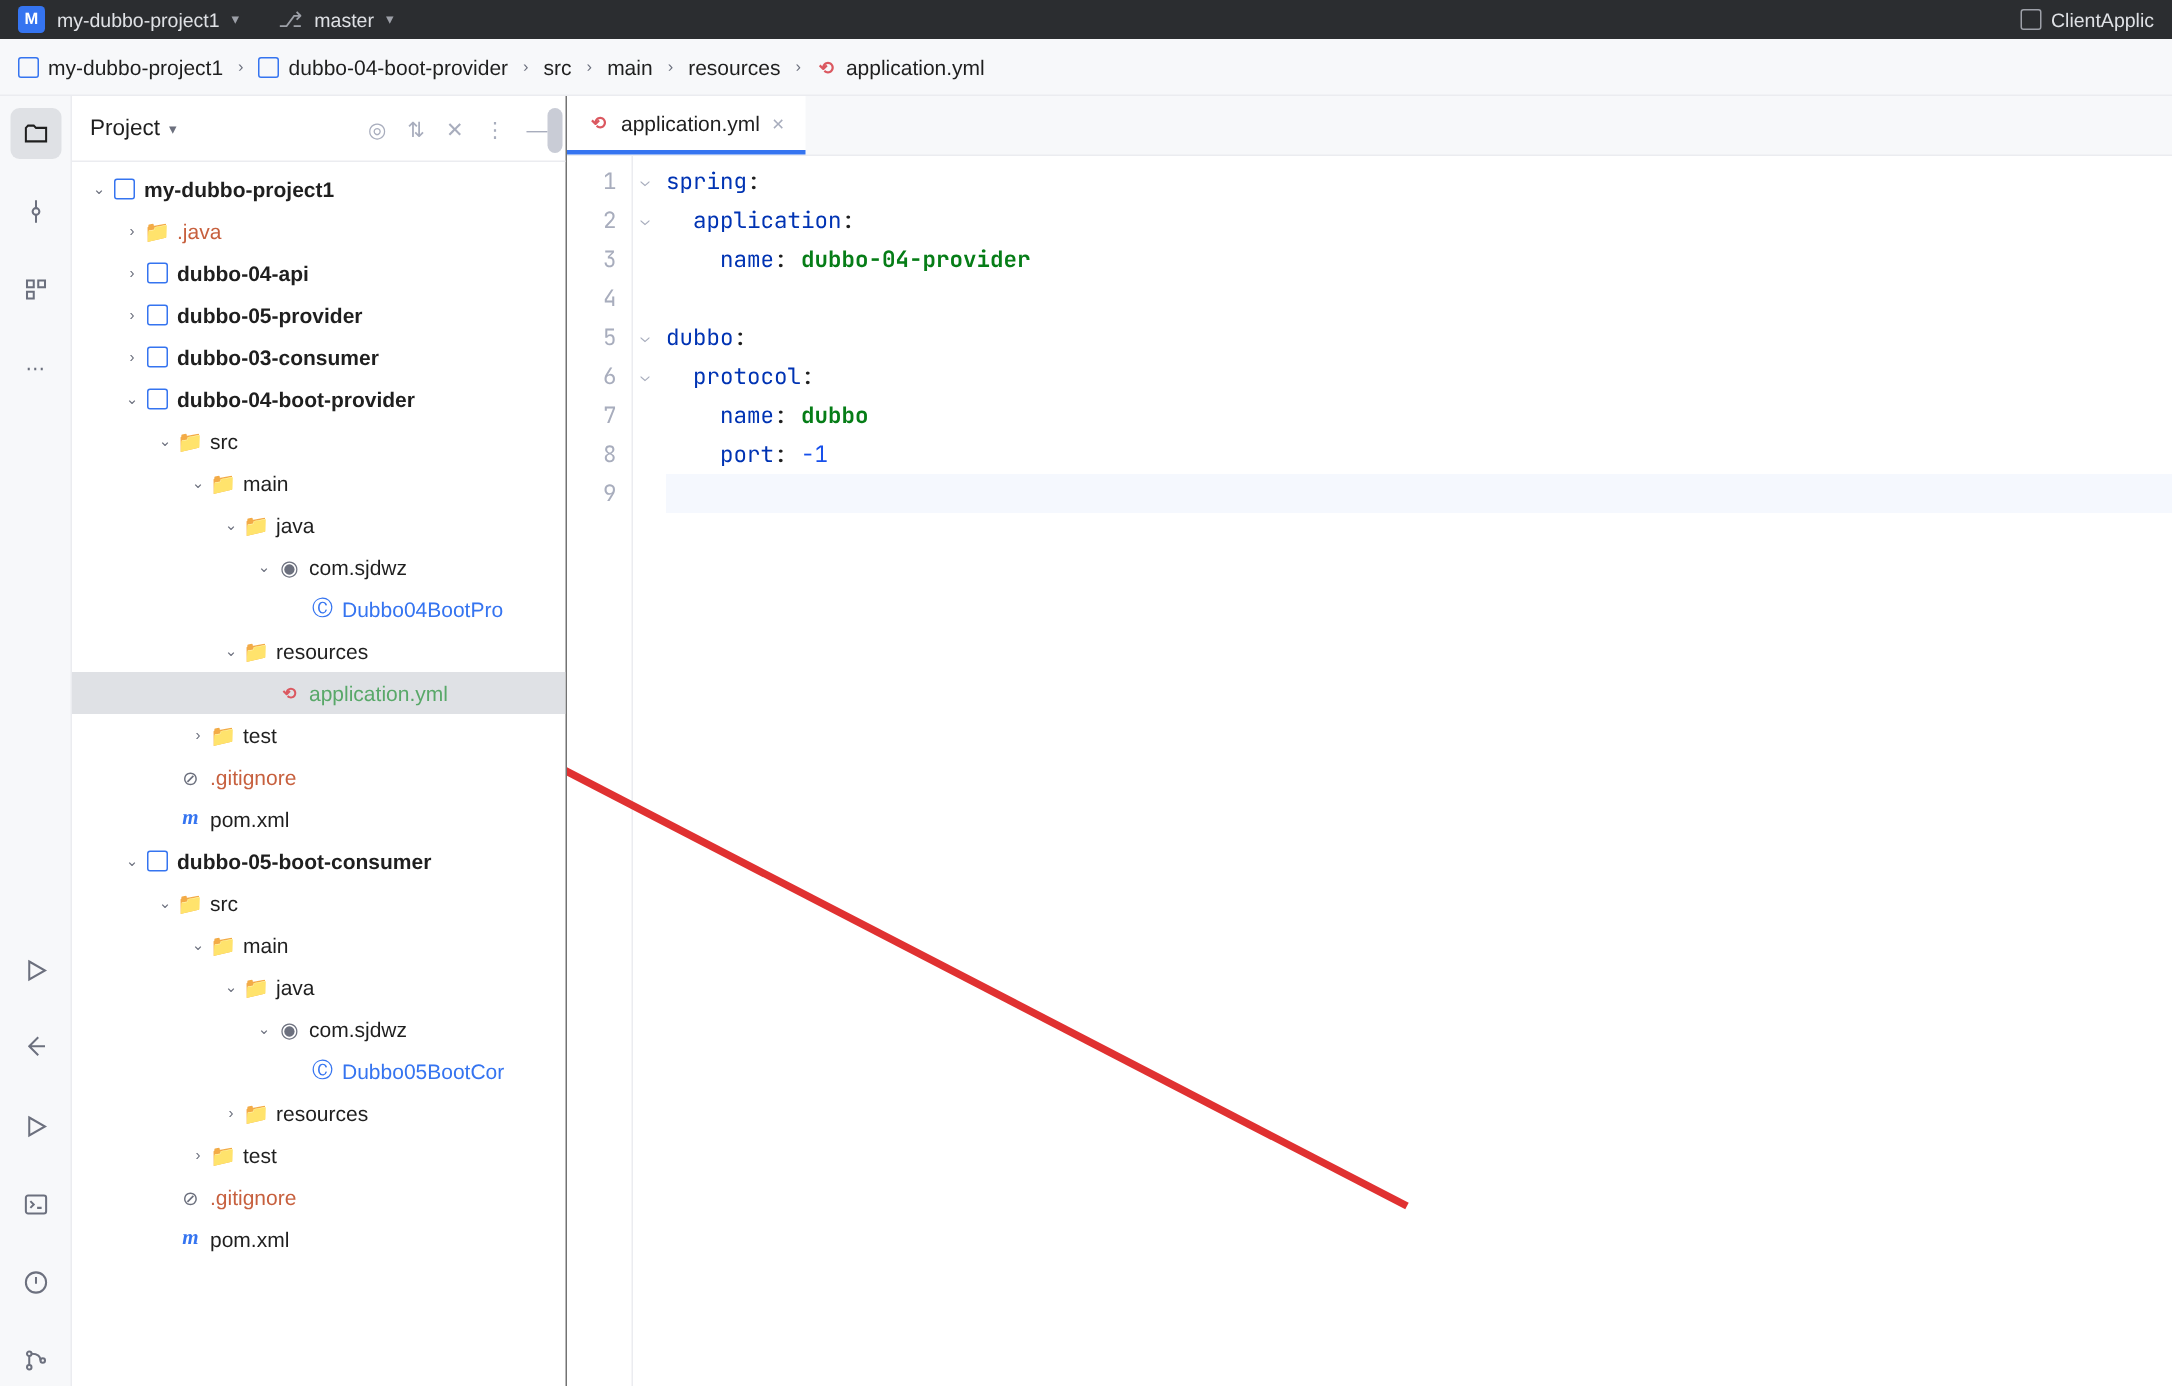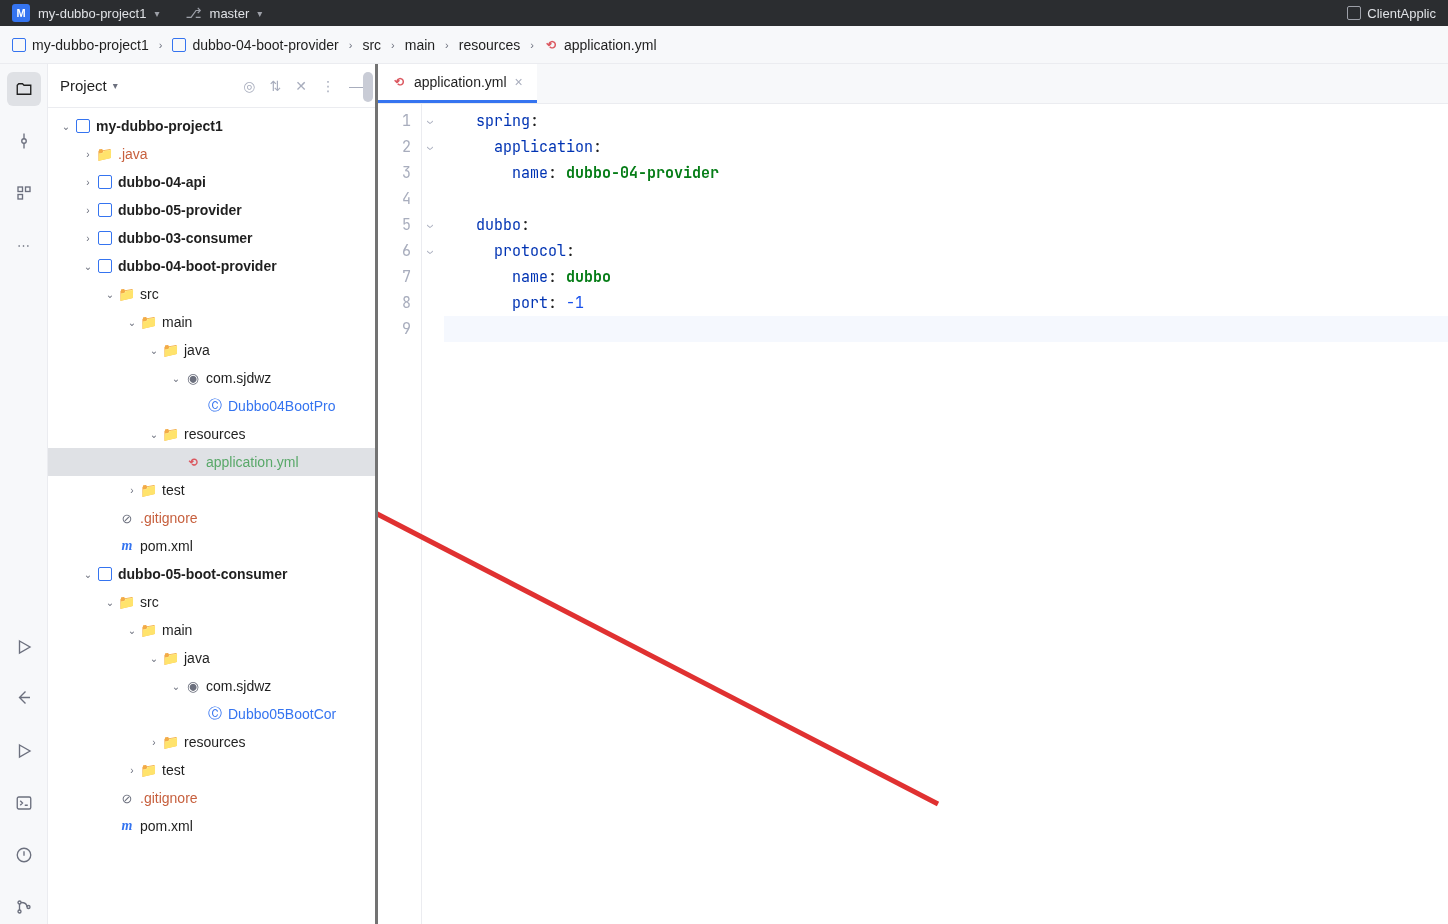--- a/index.html
+++ b/index.html
@@ -90,21 +90,21 @@
     color:#6c707e;
     cursor:pointer;
   }
   .left-rail .tool-icon.active { background:#dfe1e5; color:#1f1f1f; }
   .left-rail .spacer { flex:1; }
 
   
   .project-panel {
     width: 330px;
     background: #fff;
-    border-right: 3px solid #737373;
+    border-right: 1px solid #737373;
     display:flex;
     flex-direction:column;
     min-height:0;
     position:relative;
   }
   .project-header {
     height: 44px;
     display:flex;
     align-items:center;
     padding: 0 12px;
@@ -206,21 +206,21 @@
     background:#fff;
   }
   .fold-gutter div { height:26px; display:flex; align-items:center; justify-content:center;}
   .code {
     flex:1;
     padding: 4px 0 0 6px;
     white-space:pre;
   }
   .code .line { height:26px; }
   .code .line.active { background:#f5f8fe; }
-  .tk-key { color:#0033b3;margin-left:32px; }
+  .tk-key { color:#0033b3; }
   .tk-str { color:#067d17;font-weight:bold; }
   .tk-num { color:#1750eb; }
   .tk-plain { color:#1f1f1f; }
 
   
   .arrow-svg { position:absolute; top:0; left:0; pointer-events:none; }
 
   .scrollbar-mini {
     position:absolute; right:2px; top:8px; width:10px; height:30px;
     background:#c9ccd6; border-radius:5px;

